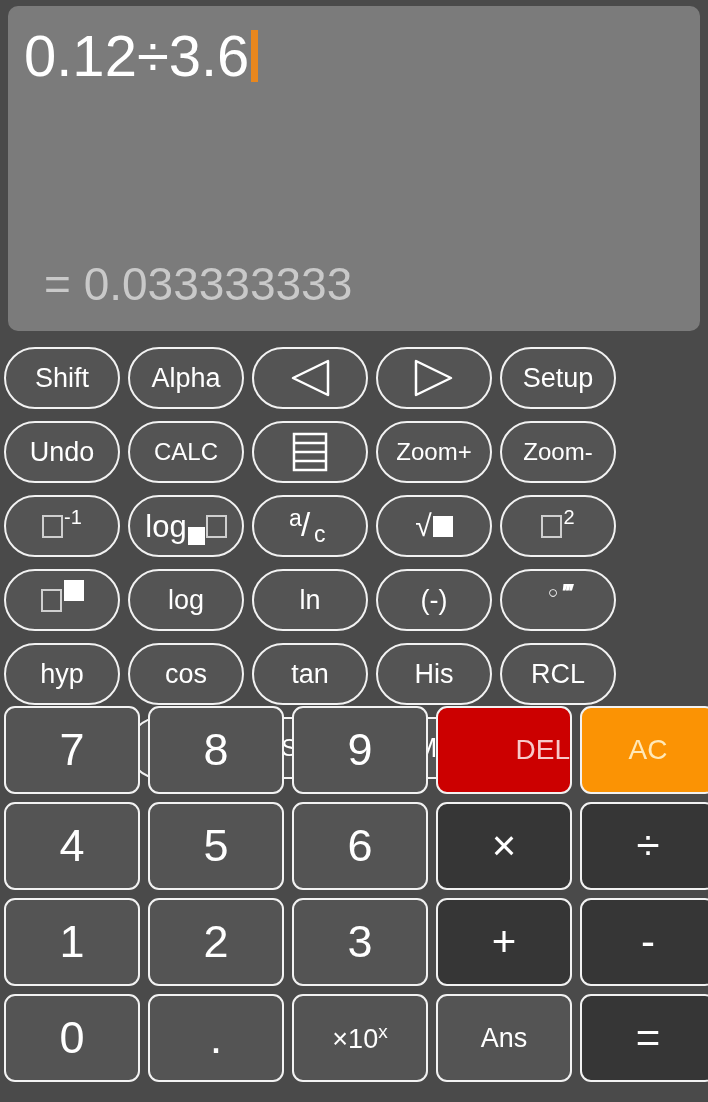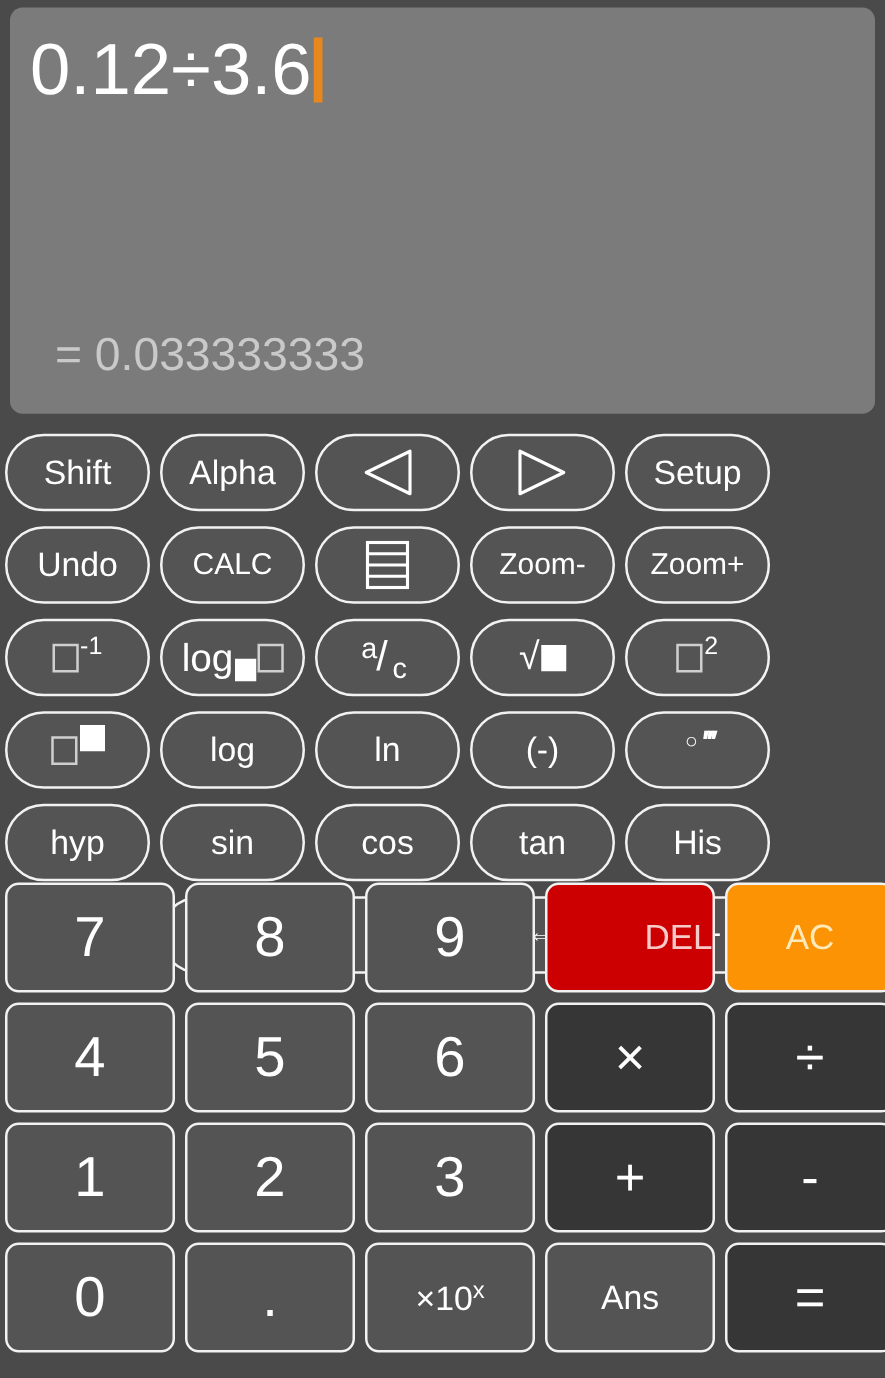--- a/index.html
+++ b/index.html
@@ -54,21 +54,21 @@
     width: 7px;
     height: 52px;
     background: #e8871e;
     margin-left: 2px;
   }
   .result-line {
     position: absolute;
     left: 36px;
     bottom: 18px;
     color: #c9c9c9;
-    font-size: 37px;
+    font-size: 46px;
     line-height: 58px;
     white-space: pre;
   }
 
   
   .fn-grid {
     position: absolute;
     left: 0;
     top: 347px;
     width: 722px;
@@ -231,24 +231,24 @@
       </div>
       <div class="fn-key">
         <svg class="svg-ico" width="36" height="40" viewBox="0 0 36 40">
           <rect x="2" y="2" width="32" height="36" fill="none" stroke="#ffffff" stroke-width="2.5"></rect>
           <line x1="2" y1="11" x2="34" y2="11" stroke="#ffffff" stroke-width="2.5"></line>
           <line x1="2" y1="20" x2="34" y2="20" stroke="#ffffff" stroke-width="2.5"></line>
           <line x1="2" y1="29" x2="34" y2="29" stroke="#ffffff" stroke-width="2.5"></line>
         </svg>
       </div>
       <div class="fn-key small">
+        <span class="lbl">Zoom+</span>
+      </div>
+      <div class="fn-key small">
         <span class="lbl">Zoom-</span>
-      </div>
-      <div class="fn-key small">
-        <span class="lbl">Zoom+</span>
       </div>
       <div class="fn-key">
         <span class="glyph">
           <span class="box-out"></span>
           <span class="sup">-1</span>
         </span>
       </div>
       <div class="fn-key">
         <span class="glyph">
           <span style="font-size:31px;">log</span>
@@ -293,23 +293,20 @@
       <div class="fn-key">
         <span class="dms">
           <span class="deg">○</span>
           <span class="pr">′′′</span>
         </span>
       </div>
       <div class="fn-key">
         <span class="lbl">hyp</span>
       </div>
       <div class="fn-key">
-        <span class="lbl">sin</span>
-      </div>
-      <div class="fn-key">
         <span class="lbl">cos</span>
       </div>
       <div class="fn-key">
         <span class="lbl">tan</span>
       </div>
       <div class="fn-key">
         <span class="lbl">His</span>
       </div>
       <div class="fn-key">
         <span class="lbl">RCL</span>

